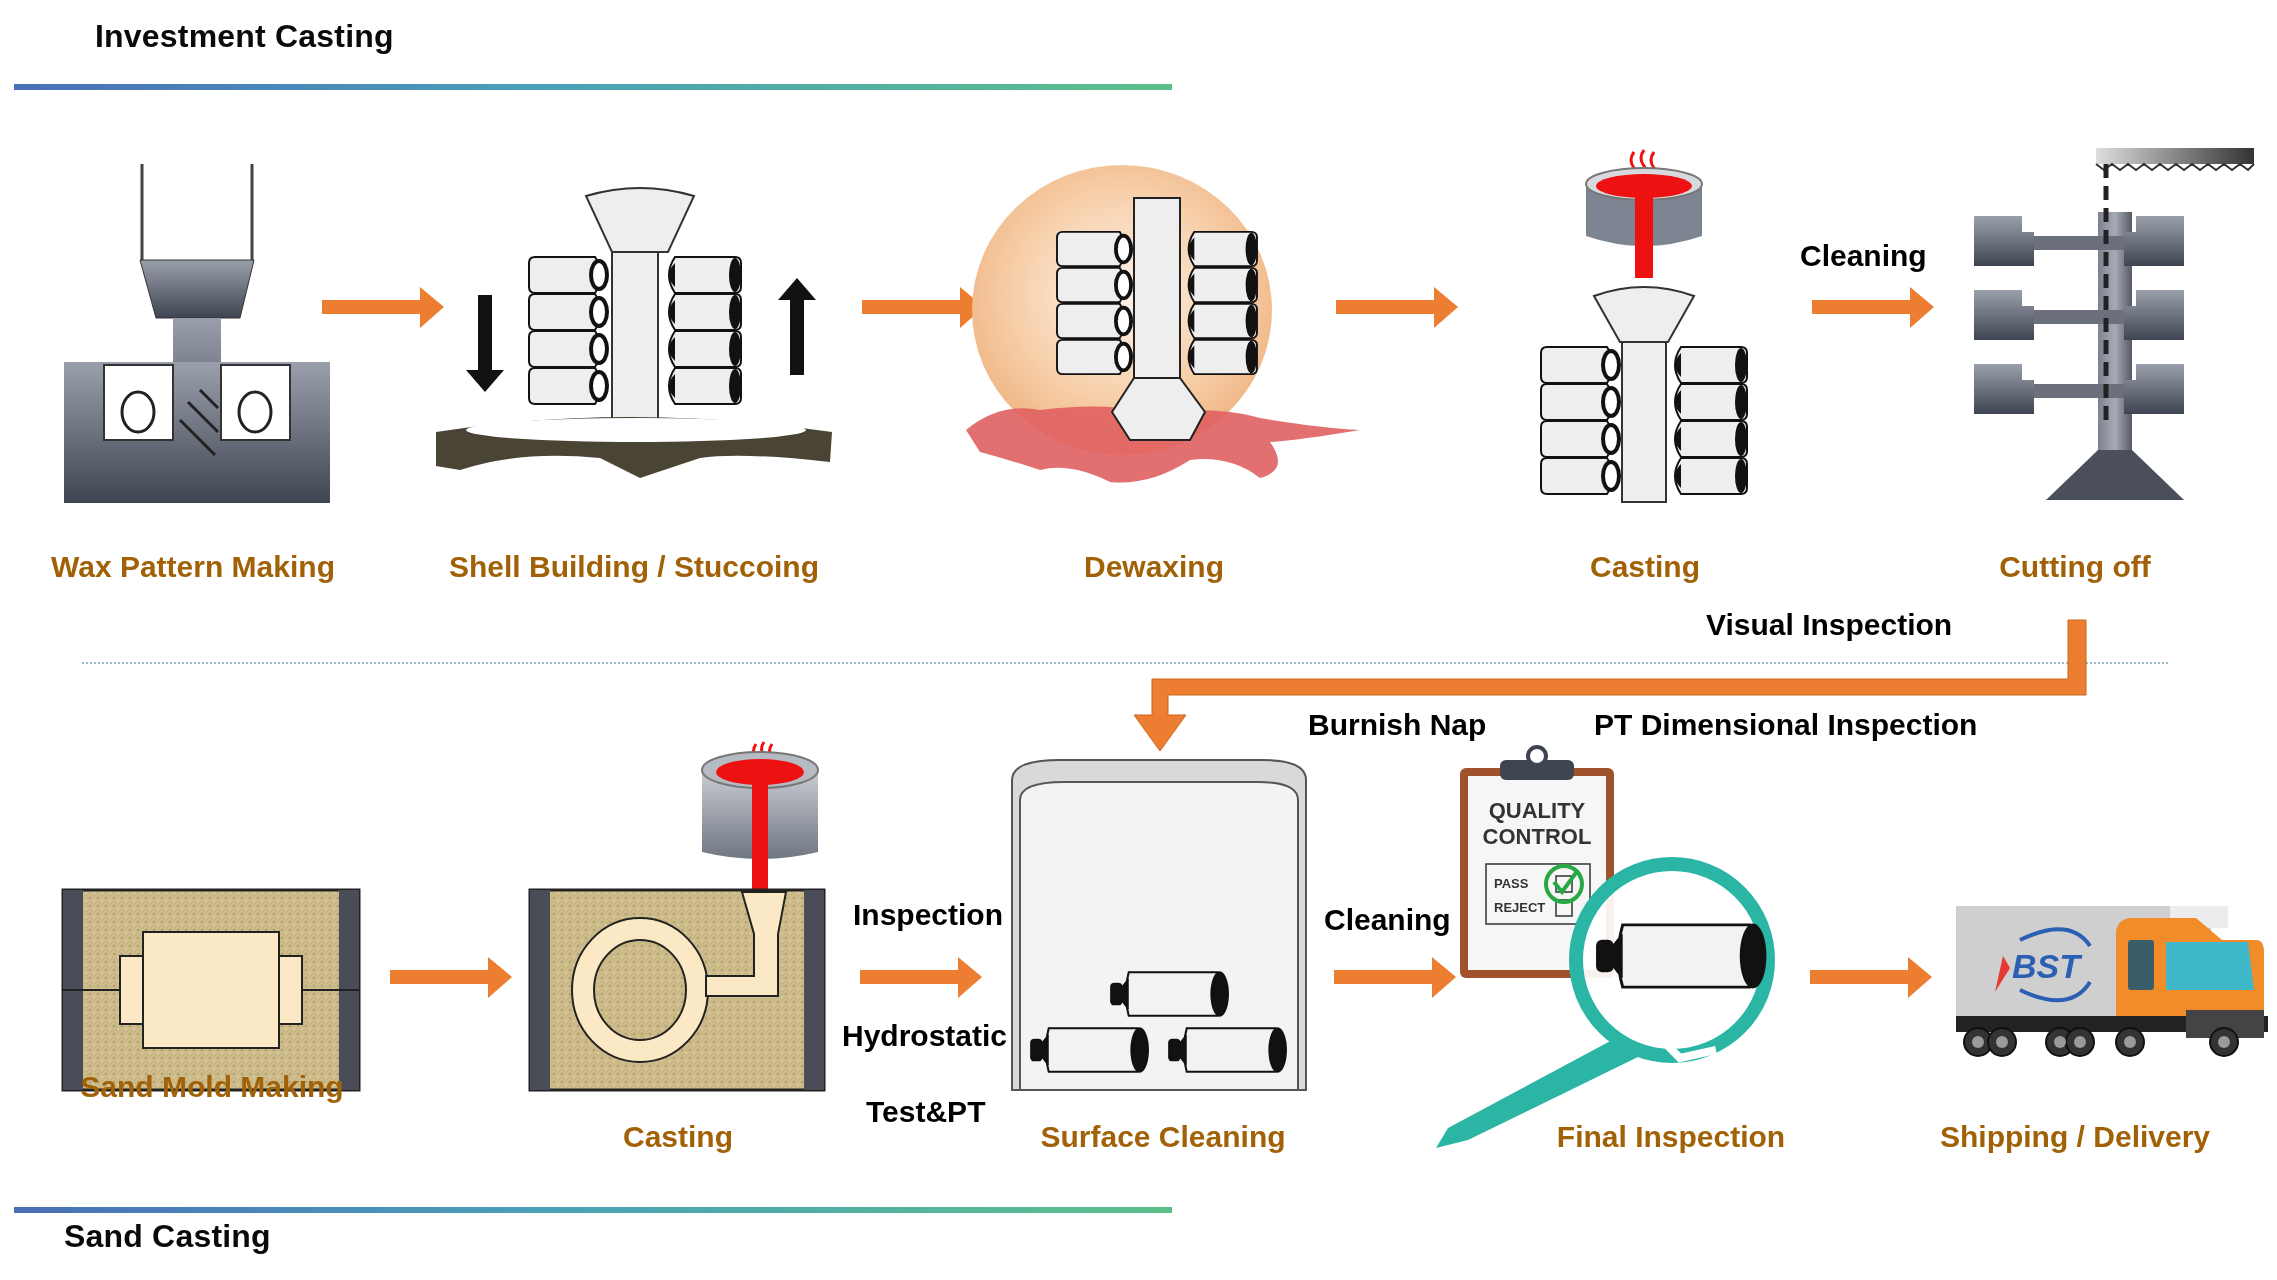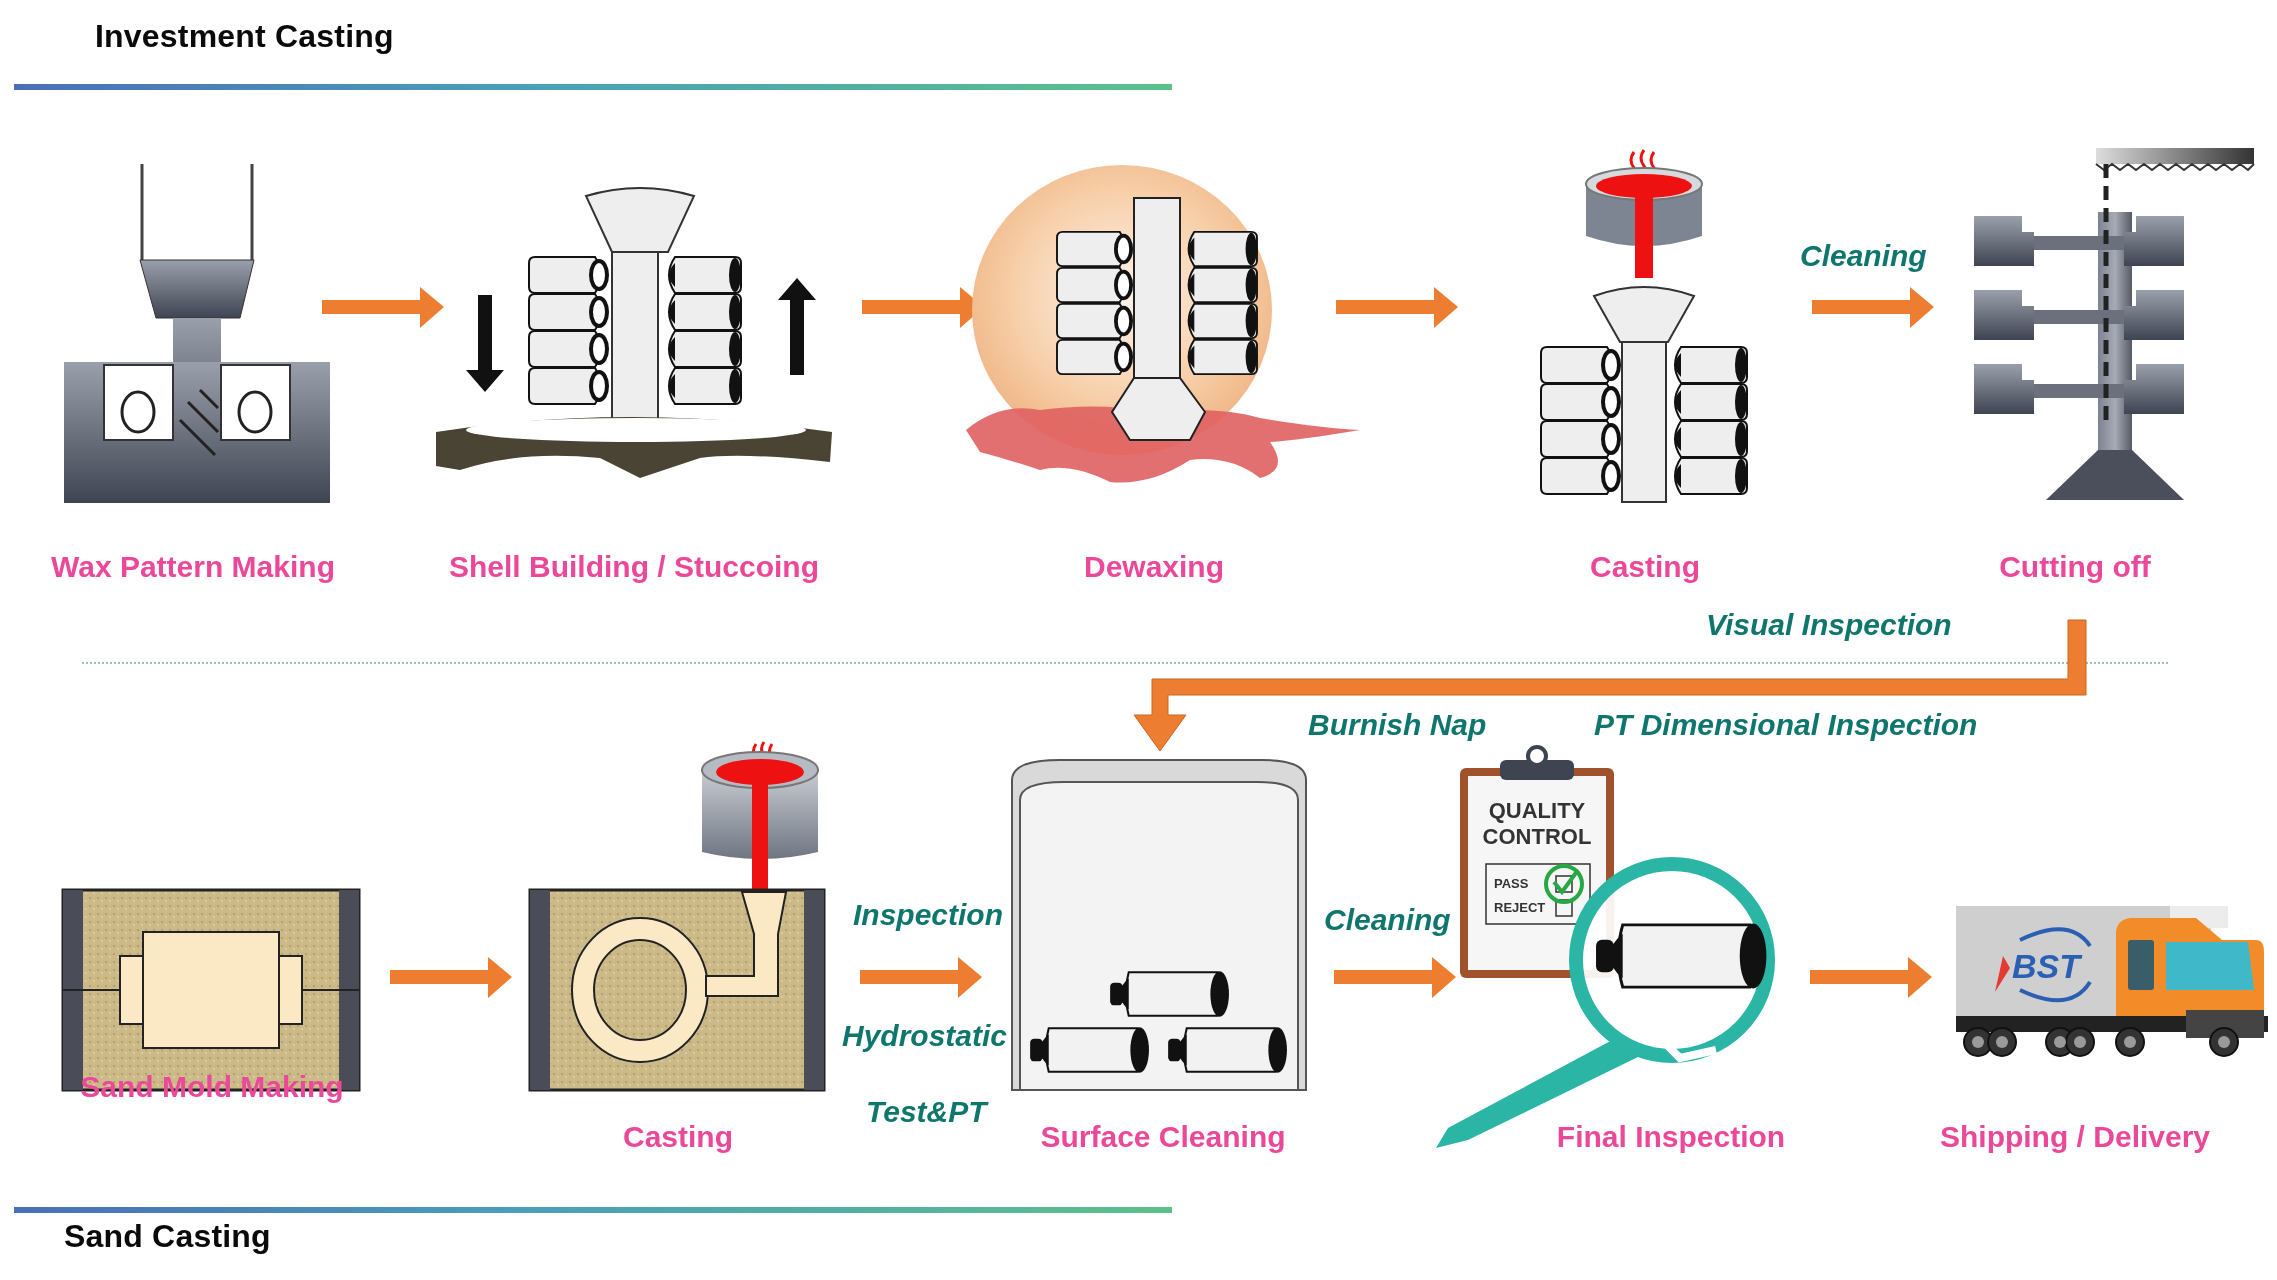--- a/index.html
+++ b/index.html
@@ -1,22 +1,22 @@
 <!DOCTYPE html>
 <html><head>
 <meta charset="utf-8">
 <style>
   html, body { margin:0; padding:0; background:#ffffff; }
   body { width:2277px; height:1280px; position:relative; overflow:hidden;
          font-family:"Liberation Sans", "DejaVu Sans", sans-serif; color:#111; }
   .section-title { position:absolute; font-size:32px; font-weight:bold; color:#0a0a0a; letter-spacing:0.2px; white-space:nowrap; }
   .grad-bar { position:absolute; height:6px; background:linear-gradient(90deg,#4a6fb8 0%,#4aa0b8 45%,#5cc08a 100%); }
   .dotted-sep { position:absolute; border-top:2px dotted #9fbcc8; height:0; }
-  .step-label { position:absolute; font-size:30px; font-weight:bold; color:#ec4899; white-space:nowrap; transform:translateX(-50%); }
-  .note { position:absolute; font-size:30px; font-weight:bold; color:#0f766e; white-space:nowrap; text-align:center; line-height:40px;font-style:italic; }
+  .step-label { position:absolute; font-size:30px; font-weight:bold; color:#a16207; white-space:nowrap; transform:translateX(-50%); }
+  .note { position:absolute; font-size:30px; font-weight:bold; color:#000000; white-space:nowrap; text-align:center; line-height:40px; }
   .illus { position:absolute; }
   svg text { font-family:"Liberation Sans", "DejaVu Sans", sans-serif; }
 </style>
 </head>
 <body>
 
 <div class="section-title" style="left:95px; top:18px;">Investment Casting</div>
 <div class="grad-bar" style="left:14px; top:84px; width:1158px;"></div>
 
 <svg class="illus" style="left:0; top:140px;" width="2277" height="380" viewBox="0 0 2277 380">

